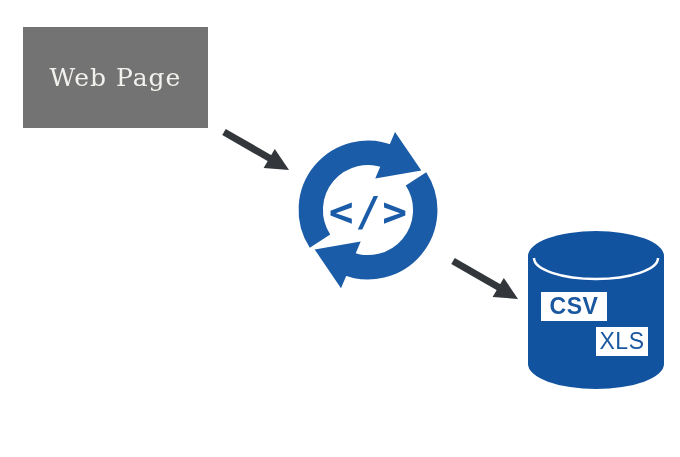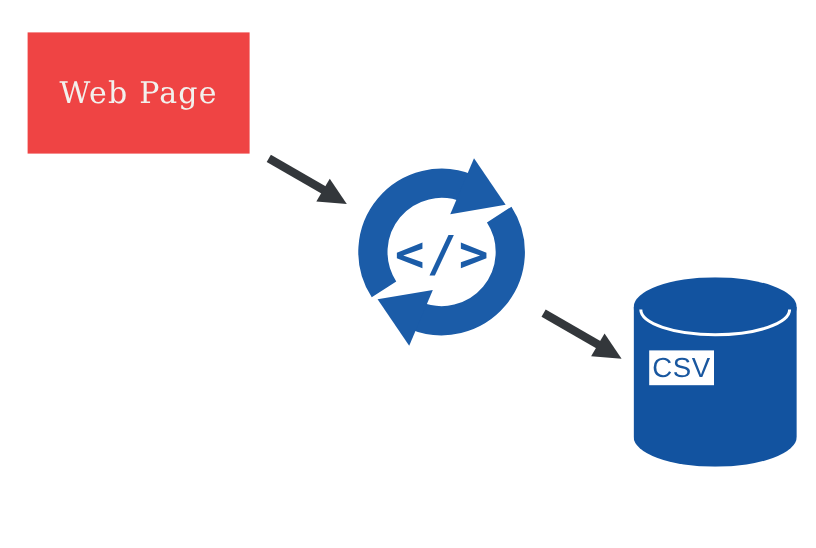--- a/index.html
+++ b/index.html
@@ -15,21 +15,21 @@
     background: #ffffff;
     overflow: hidden;
   }
   
   .source-box {
     position: absolute;
     left: 23px;
     top: 27px;
     width: 185px;
     height: 101px;
-    background: #ef4444;
+    background: #737373;
     display: flex;
     flex-direction: column;
     align-items: center;
     justify-content: center;
     text-align: center;
   }
   .source-box .line {
     color: #f2f1ed;
     font-family: "DejaVu Serif", "Liberation Serif", serif;
     font-size: 25px;
@@ -55,21 +55,21 @@
     position: absolute;
     background: #ffffff;
     color: #19579f;
     display: flex;
     align-items: center;
     justify-content: center;
     font-size: 23px;
     font-family: "Liberation Sans", sans-serif;
     letter-spacing: 0.5px;
   }
-  .db-label.csv { left: 13px; top: 61px; width: 54px; height: 29px; }
+  .db-label.csv { left: 13px; top: 61px; width: 66px; height: 29px; font-weight: bold; }
   .db-label.xls { left: 68px; top: 96px; width: 52px; height: 29px; }
 </style>
 </head>
 <body>
 
 <div class="canvas">
 
   <div class="source-box">
     <span class="line">Web Page</span>
   </div>
@@ -95,15 +95,16 @@
     <polygon points="68,42 42.6,39.9 53.8,20.9" fill="#33373b"></polygon>
   </svg>
 
   <div class="db-group">
     <svg width="136" height="158" viewBox="0 0 136 158">
       <path d="M 0 25 L 0 133 A 68 25 0 0 0 136 133 L 136 25 Z" fill="#1253a0"></path>
       <ellipse cx="68" cy="25" rx="68" ry="25" fill="#1253a0"></ellipse>
       <path d="M 6 27 A 62 21 0 0 0 130 27" fill="none" stroke="#ffffff" stroke-width="2.5"></path>
     </svg>
     <div class="db-label csv">CSV</div>
+    <div class="db-label xls">XLS</div>
   </div>
 
 </div>
 
 </body></html>

